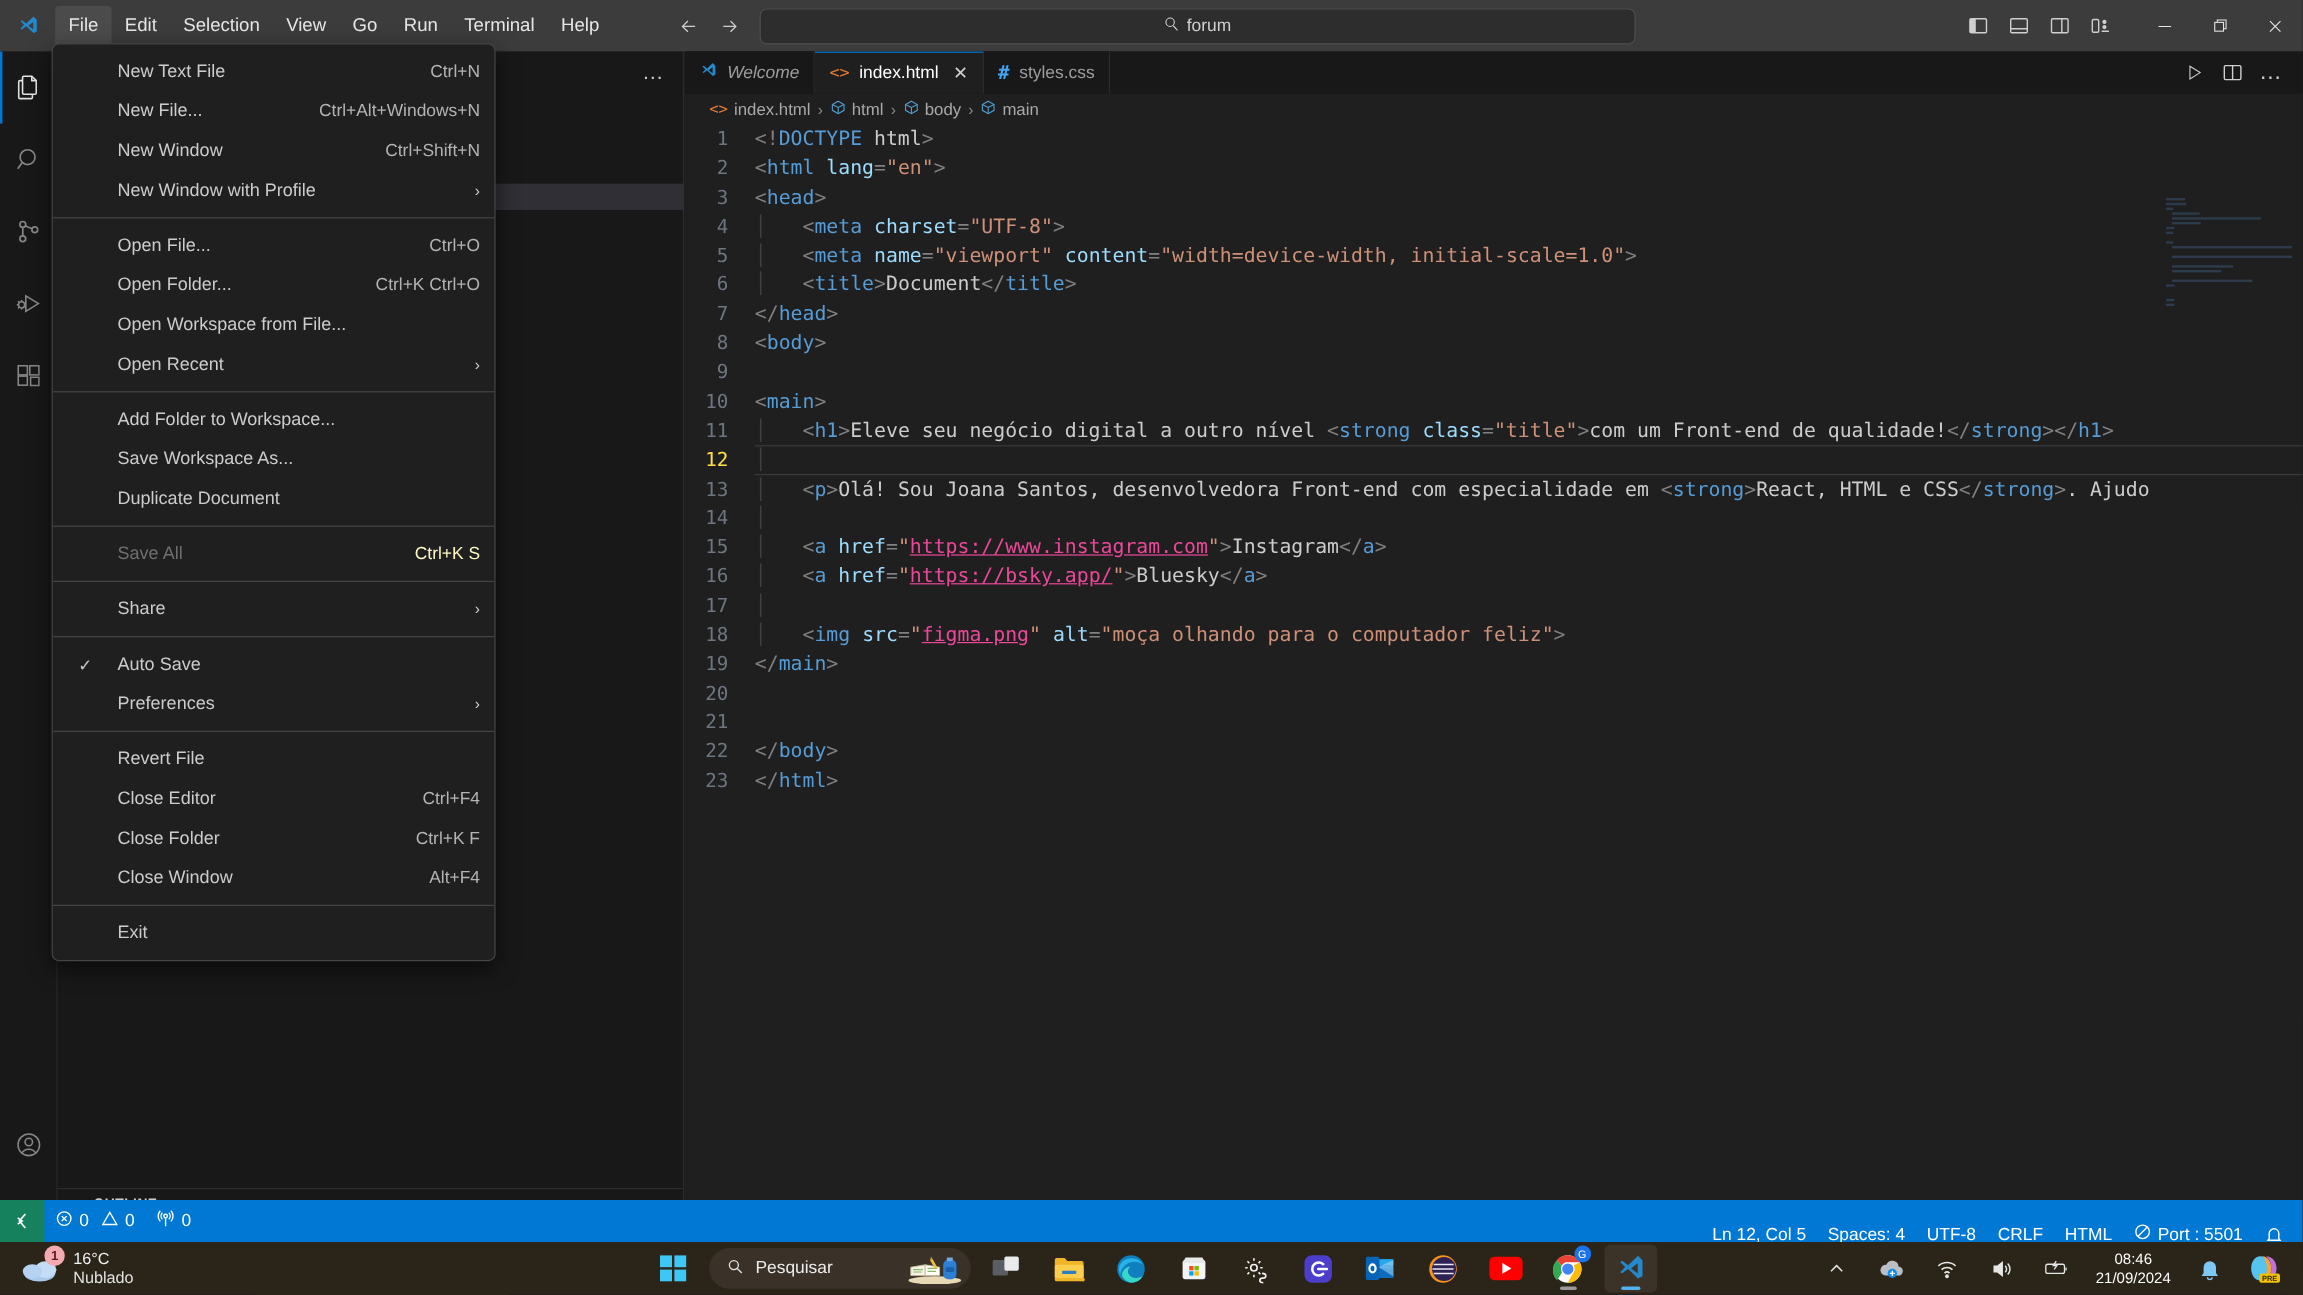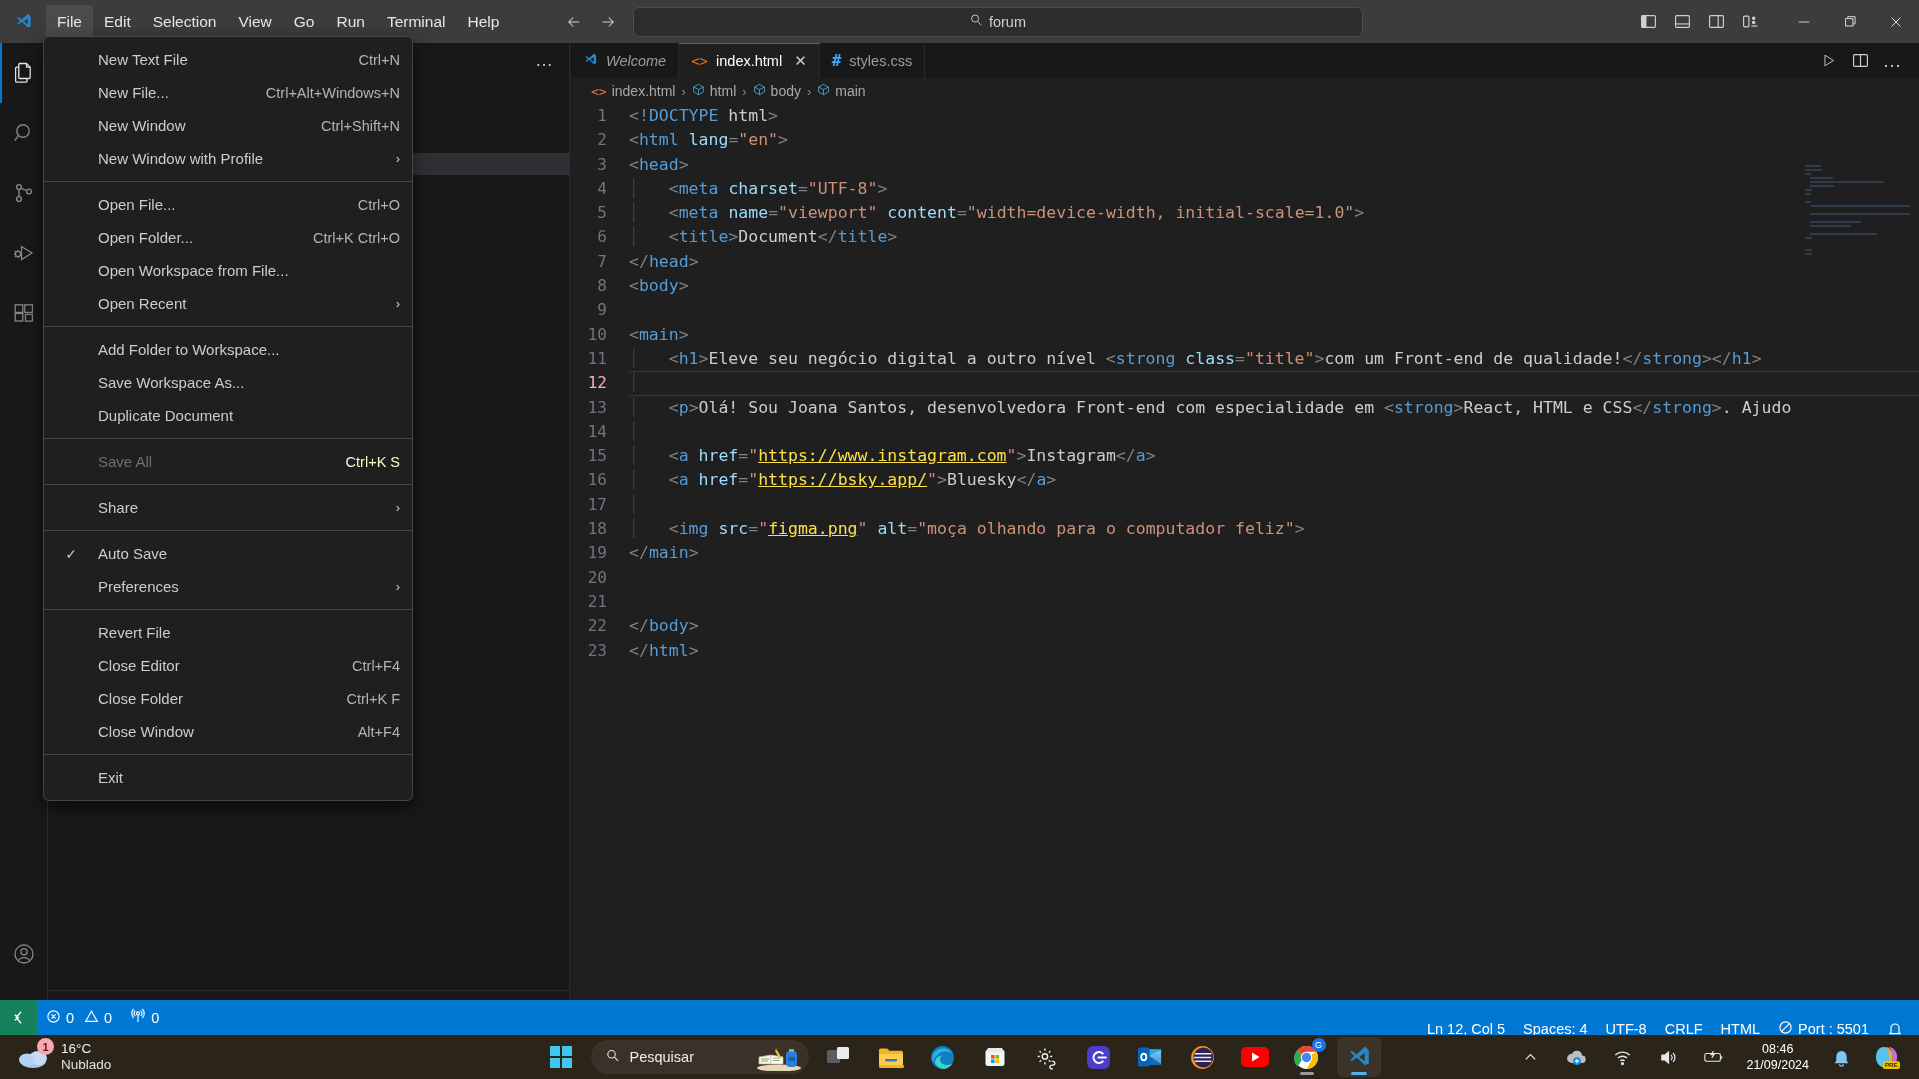--- a/index.html
+++ b/index.html
@@ -105,31 +105,31 @@
     white-space: pre; color:#cccccc;
     position: relative;
   }
   .ln {
     display: flex; align-items: flex-start; height: 24.3px;
   }
   .ln .num {
     width: 58px; text-align: right; padding-right: 22px; color:#6e7681; flex: none;
     font-size: 16px;
   }
-  .ln.cur .num { color:#f9a8d4; }
+  .ln.cur .num { color:#fde047; }
   .ln .txt { flex: 1; }
   .indent-guide { color:#404040; }
 
   
   .t-tag  { color:#569cd6; }
   .t-punc { color:#808080; }
   .t-attr { color:#9cdcfe;margin-top:18px; }
   .t-str  { color:#ce9178; }
   .t-txt  { color:#cccccc; }
-  .t-link { color:#fde047; text-decoration: underline; }
+  .t-link { color:#ec4899; text-decoration: underline; }
 
   .cursor-line-border { position:absolute; left:58px; right:0; height:24.3px; border-top:1px solid #3a3a3a; border-bottom:1px solid #3a3a3a; }
 
   .minimap {
     position:absolute; top:61px; right:14px; width:100px; bottom:0; opacity:.55;
   }
   .mm-line { height:2px; margin-bottom:2px; background:#3d5a80; }
 
   
   .statusbar {

